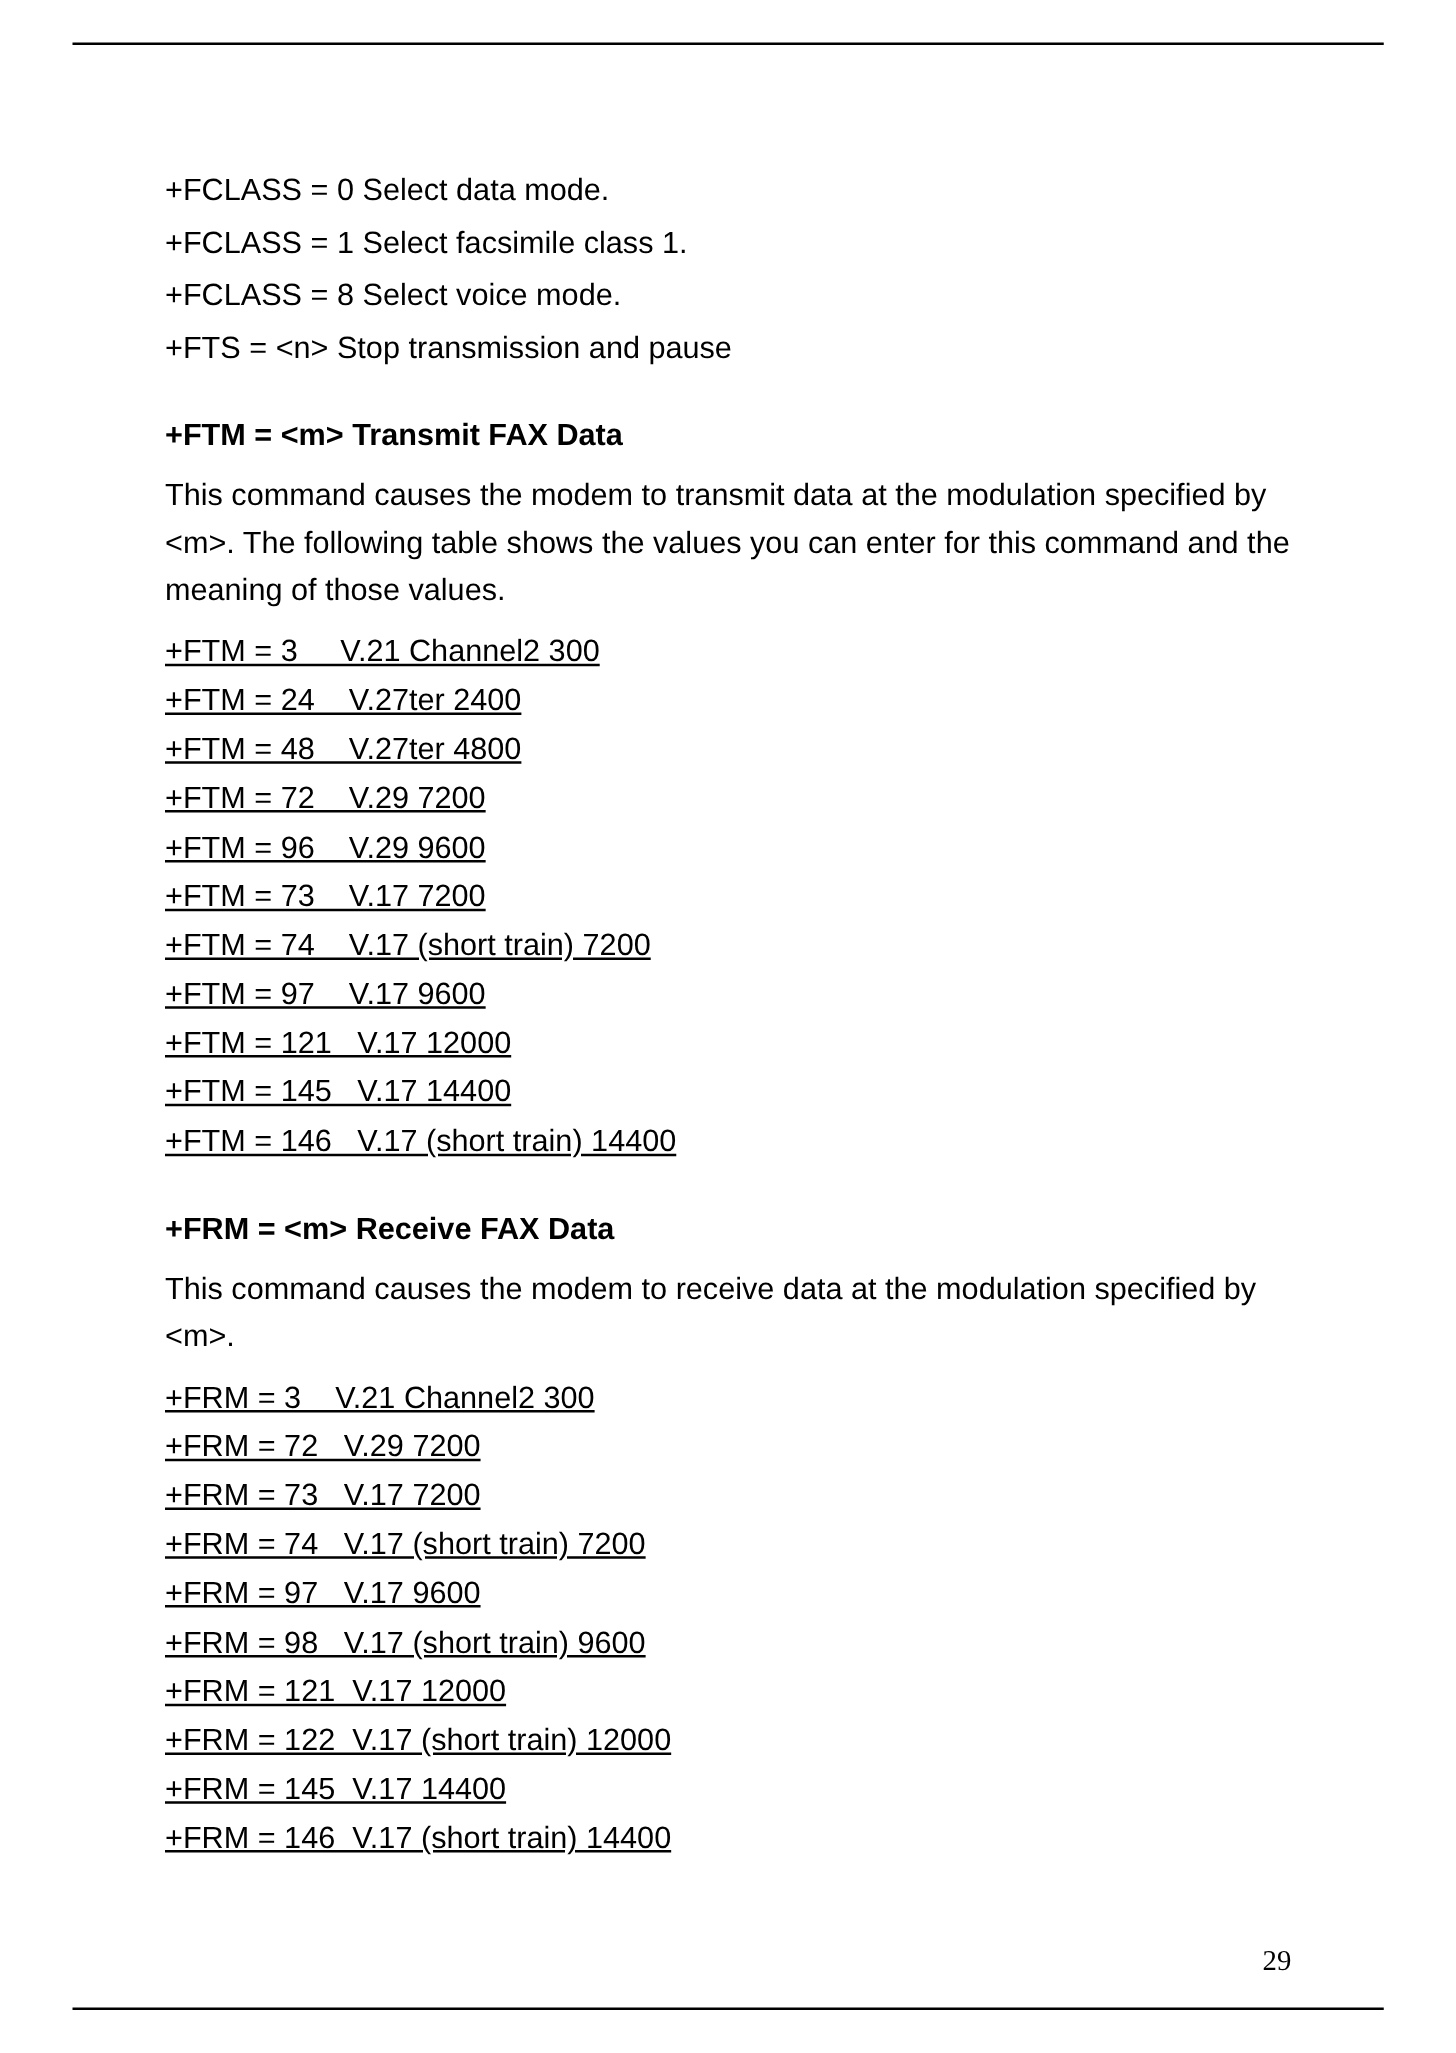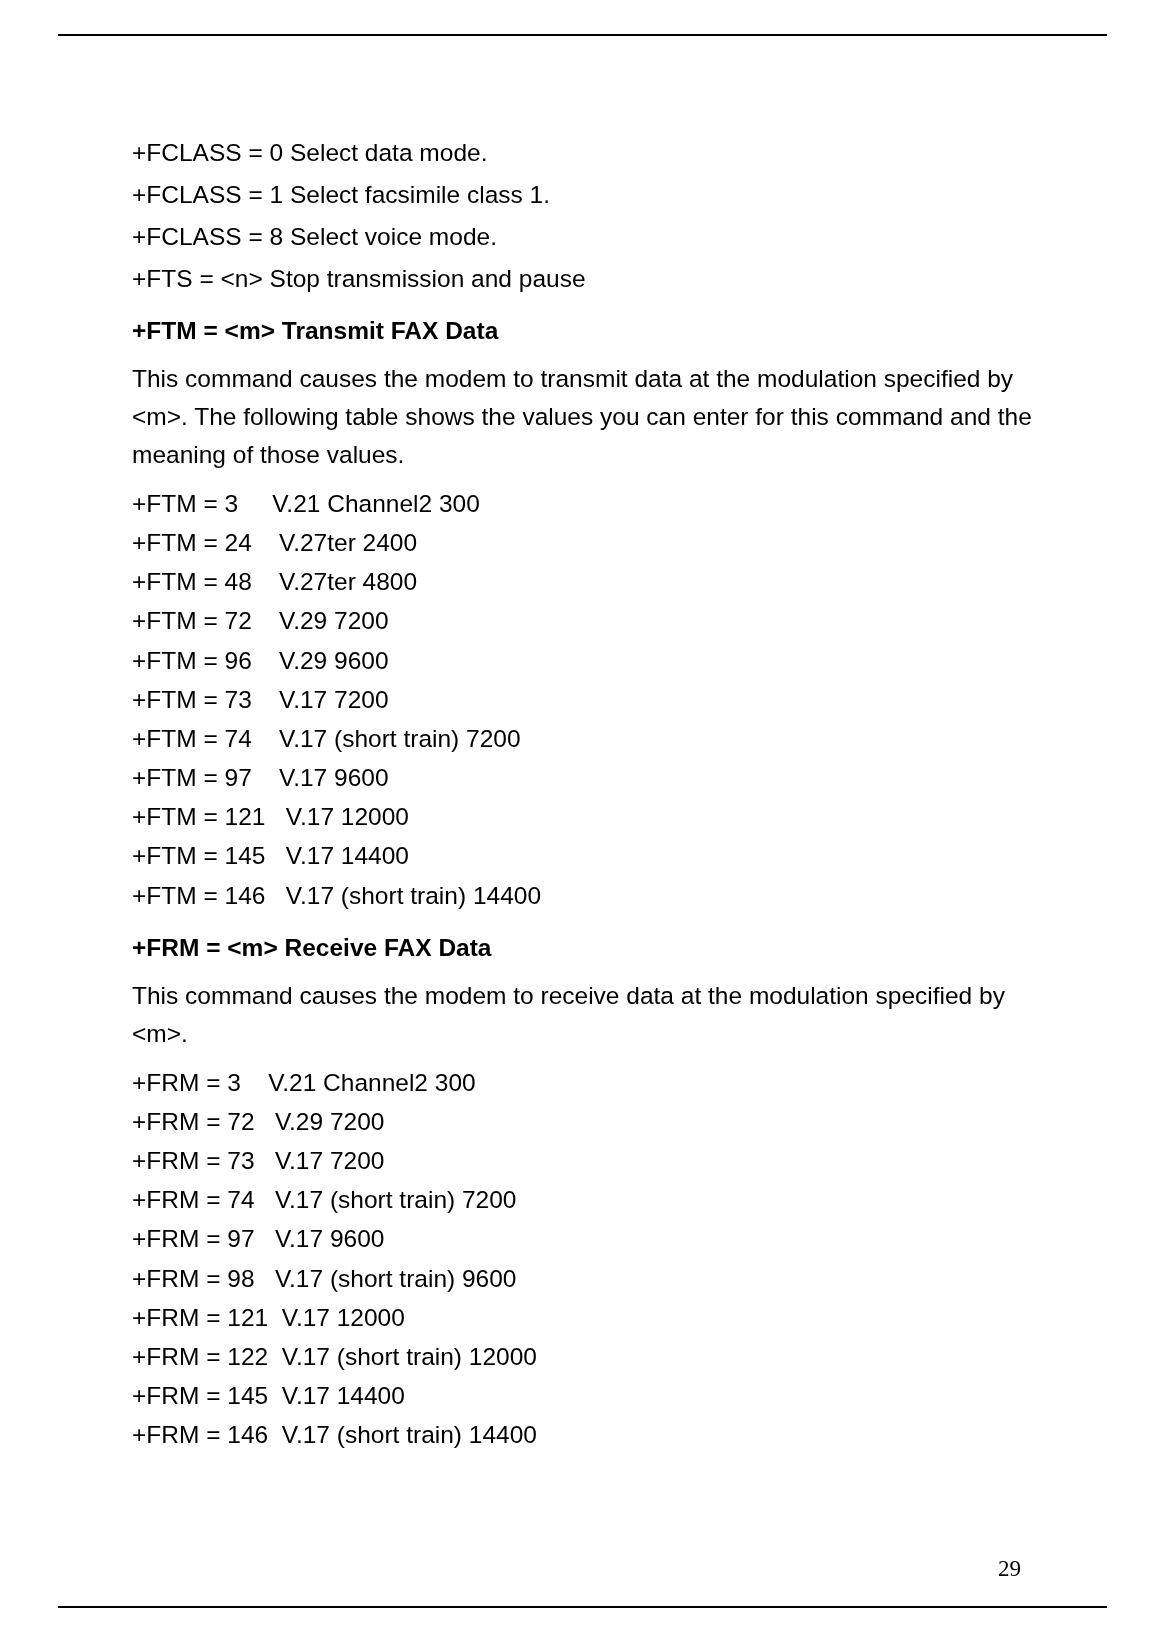--- a/index.html
+++ b/index.html
@@ -29,34 +29,35 @@
   .content {
     padding: 94px 132px 0 132px;
     font-size: 24.5px;
     line-height: 1.55;
   }
   .fclass-block p {
     margin-bottom: 4px;
   }
   .section-heading {
     font-weight: bold;
-    margin-top: 14px;
+    margin-top: 32px;
     margin-bottom: 10px;
   }
   .section-body {
     margin-bottom: 10px;
   }
   .cmd-row {
     white-space: pre;
     line-height: 1.6;
+    text-decoration: underline;
   }
   .pagenum {
     position: absolute;
     bottom: 60px;
-    right: 144px;
+    right: 132px;
     font-family: "Times New Roman", Times, serif;
     font-size: 23px;
   }
 </style>
 </head>
 <body>
 
 <div class="page">
   <div class="hr-top"></div>
 

